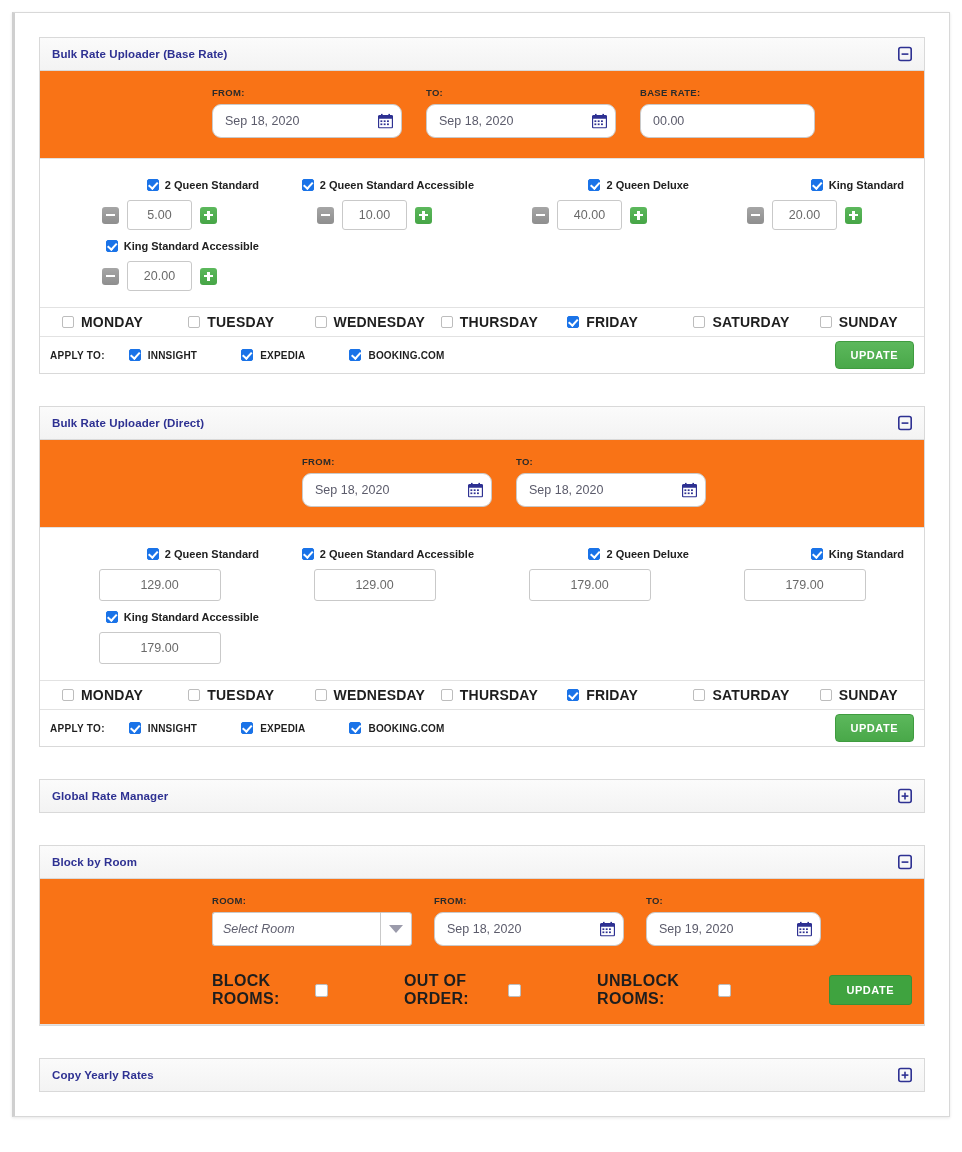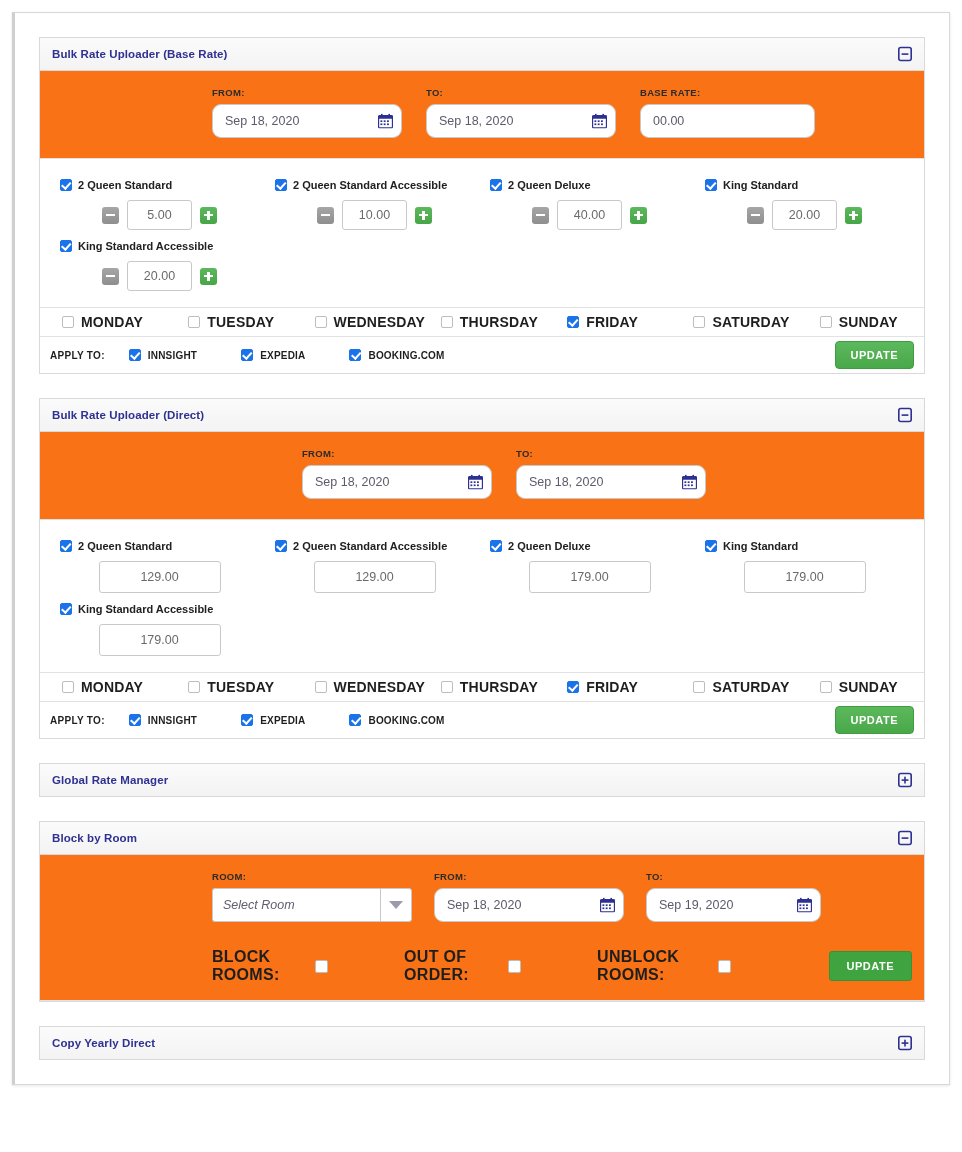--- a/index.html
+++ b/index.html
@@ -14,21 +14,21 @@
   .page-card {
     background: #ffffff;
     border: 1px solid #d8d8d8;
     border-left: 3px solid #cfcfcf;
     box-shadow: 0 1px 3px rgba(0,0,0,0.10);
     padding: 24px;
     min-height: 1050px;
   }
 
   
-  .panel { margin-bottom: 24px; }
+  .panel { margin-bottom: 32px; }
   .panel-head {
     background: linear-gradient(#fbfbfb,#f3f3f3);
     border: 1px solid #d9d9d9;
     height: 34px;
     display: flex;
     align-items: center;
     justify-content: space-between;
     padding: 0 12px 0 12px;
   }
   .panel-title {
@@ -74,21 +74,21 @@
   
   .hdr-row { display:flex; align-items:flex-start; gap: 0; }
   .hdr-spacer { width: 160px; flex: none; }
   .hdr-col { width: 190px; margin-right: 24px; }
   .hdr-col.wide { width: 175px; }
 
   
   .room-grid { display: flex; flex-wrap: wrap; padding-top: 4px; }
   .room-cell { width: 25%; padding: 6px 8px 4px 8px; }
   .room-check {
-    display:flex; align-items:center; justify-content:flex-start; gap: 6px;
+    display:flex; align-items:center; justify-content:flex-end; gap: 6px;
     margin-bottom: 9px;
   }
   .room-check .lbl {
     font-size: 11px; font-weight: bold; color:#212121; white-space: nowrap;
   }
   .stepper { display:flex; align-items:center; justify-content:center; gap: 8px; }
   .step-btn {
     width: 17px; height: 17px; border-radius: 3px;
     display:flex; align-items:center; justify-content:center;
     cursor: pointer; flex: none;
@@ -654,21 +654,21 @@
           </span>
           <button class="btn-update square" style="margin-left:22px">UPDATE</button>
         </div>
 
       </div>
     </div>
   </div>
 
   <div class="panel" style="margin-bottom:0">
     <div class="panel-head">
-      <span class="panel-title">Copy Yearly Direct</span>
+      <span class="panel-title">Copy Yearly Rates</span>
       <span class="toggle-icon">
         <svg viewBox="0 0 14 16" width="14" height="16">
           <rect x="0.8" y="1.5" width="12.4" height="13" rx="2" fill="none" stroke="#2e3192" stroke-width="1.6"></rect>
           <rect x="3.6" y="7.3" width="6.8" height="1.6" fill="#2e3192"></rect>
           <rect x="6.2" y="4.7" width="1.6" height="6.8" fill="#2e3192"></rect>
         </svg>
       </span>
     </div>
   </div>
 

